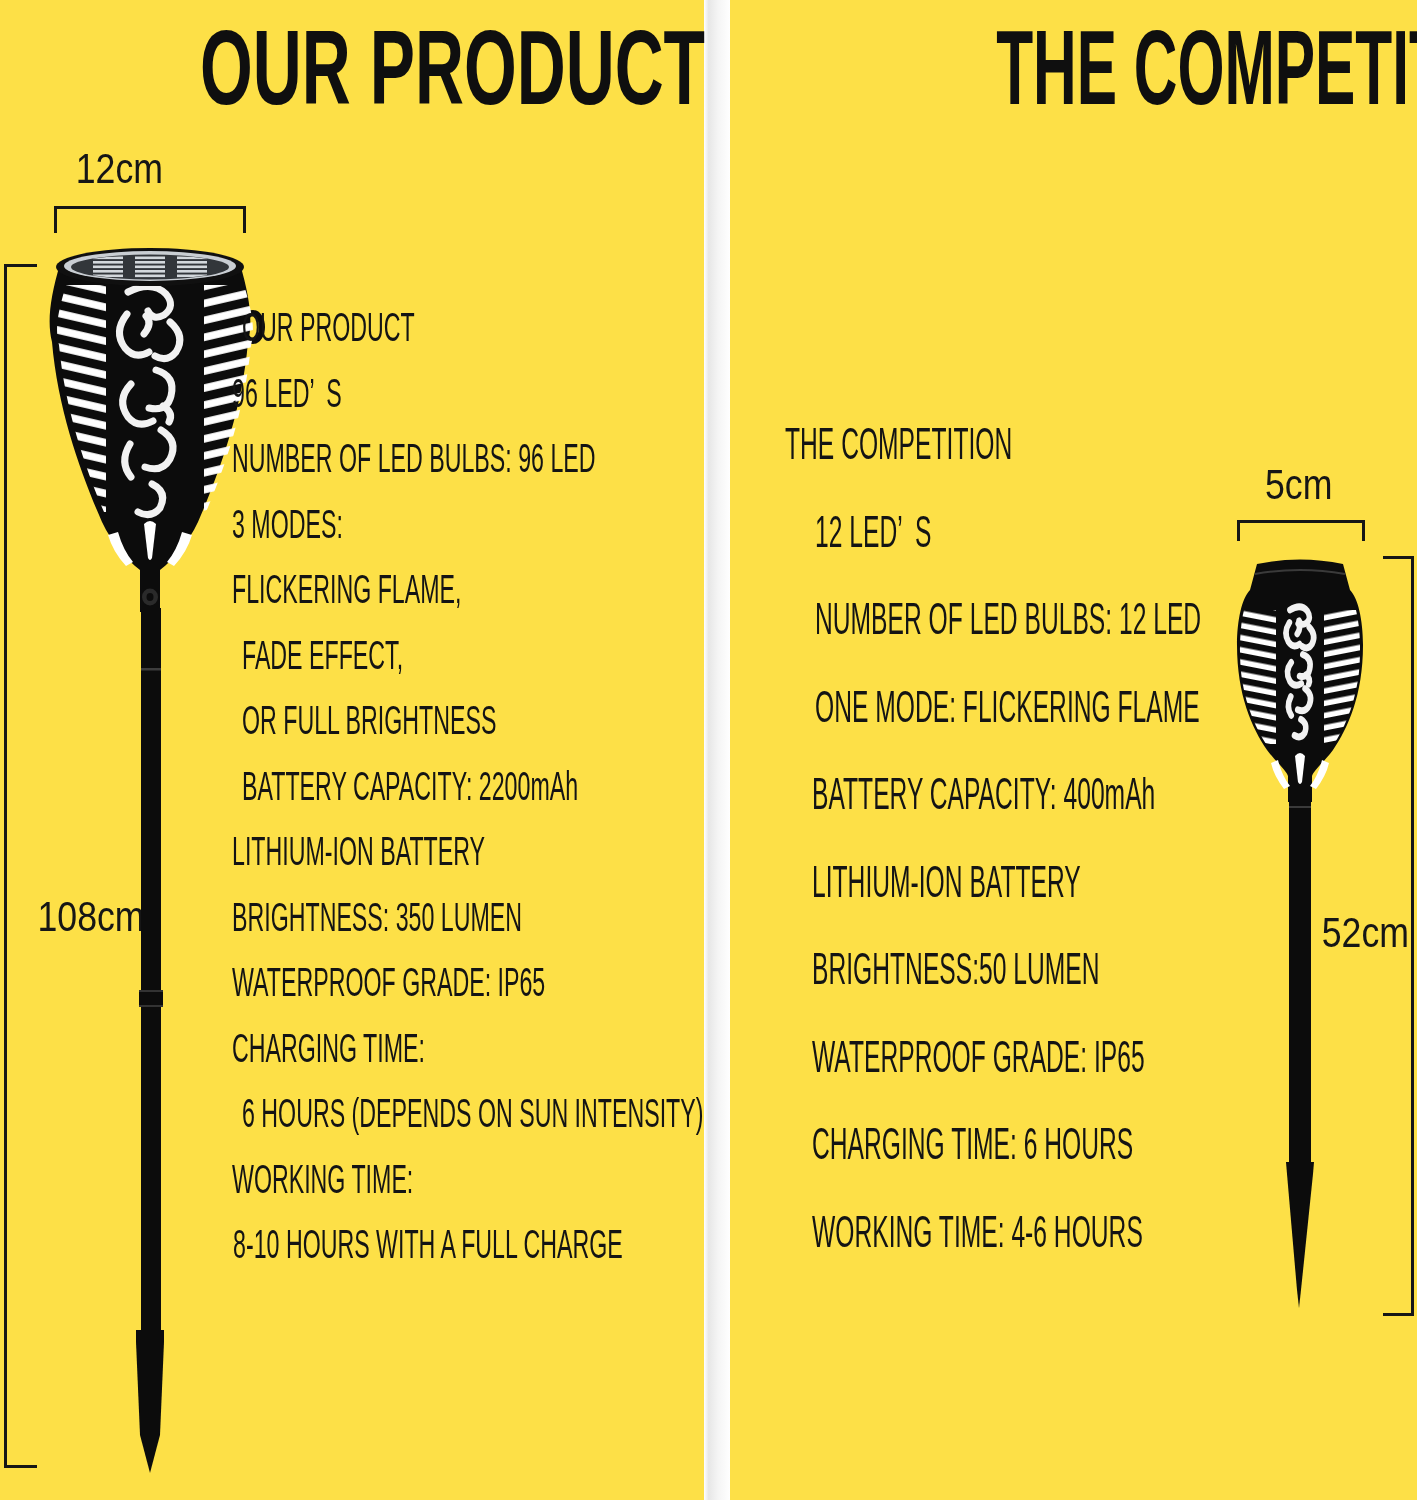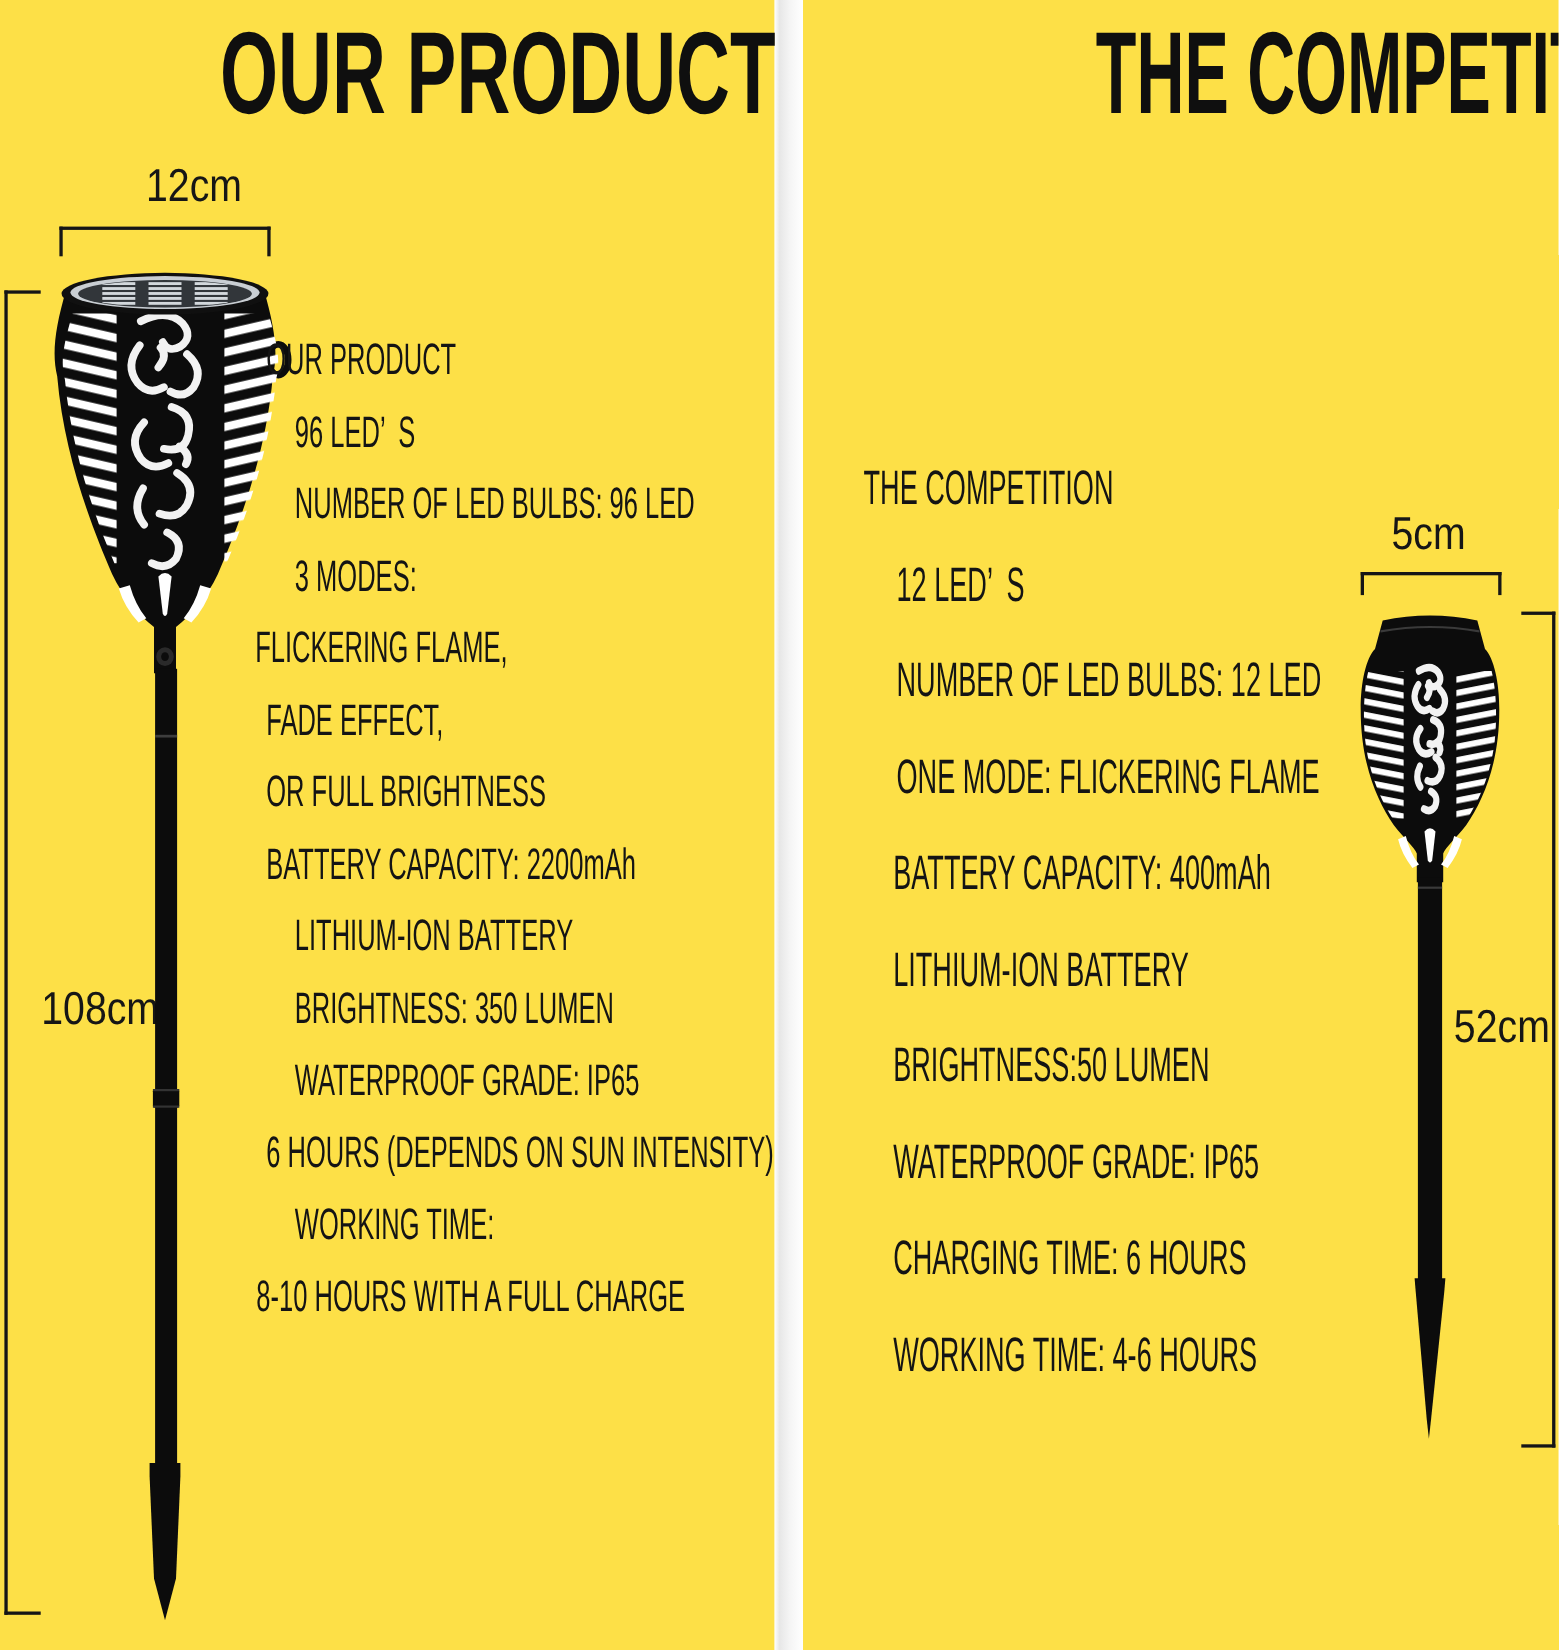--- a/index.html
+++ b/index.html
@@ -12,21 +12,21 @@
   .hdr{position:absolute;top:12px;font-weight:bold;font-size:106px;line-height:110px;
        text-align:center;white-space:nowrap;color:#0f0f0f;}
   .hdr span{display:inline-block;transform-origin:50% 50%;}
   .hdr-left{left:58px;width:600px;}
   .hdr-left span{transform:scaleX(0.64);}
   .hdr-right{left:786px;width:600px;}
   .hdr-right span{transform:scaleX(0.57);}
   
   .dim{position:absolute;font-size:42px;line-height:46px;white-space:nowrap;color:#161616;}
   .dim span{display:inline-block;transform:scaleX(0.85);transform-origin:50% 50%;}
-  .dim-12{left:68px;top:146px;width:160px;text-align:right;}
+  .dim-12{left:68px;top:146px;width:160px;text-align:left;}
   .dim-108{left:4px;top:894px;width:118px;text-align:center;padding-left:24px;}
   .dim-5{left:1219px;top:462px;width:160px;text-align:center;}
   .dim-52{left:1314px;top:910px;width:100px;text-align:left;}
   
   .bk{position:absolute;}
   .bk-top{border-top:3px solid #161616;border-left:3px solid #161616;border-right:3px solid #161616;}
   .bk-left{border-left:3px solid #161616;border-top:3px solid #161616;border-bottom:3px solid #161616;}
   .bk-right{border-right:3px solid #161616;border-top:3px solid #161616;border-bottom:3px solid #161616;}
   .bk-12{left:54px;top:206px;width:186px;height:24px;}
   .bk-108{left:4px;top:264px;width:30px;height:1198px;}
@@ -34,21 +34,21 @@
   .bk-52{left:1383px;top:556px;width:28px;height:754px;}
   
   .specs{position:absolute;white-space:nowrap;color:#141414;}
   .specs .ln span{display:inline-block;transform-origin:0 50%;}
   .specs-left{left:232px;top:295px;font-size:40px;}
   .specs-left .ln{height:65.5px;line-height:65.5px;}
   .specs-left .ln span{transform:scaleX(0.58);}
   .specs-right{left:780px;top:400px;font-size:44px;}
   .specs-right .ln{height:87.5px;line-height:87.5px;}
   .specs-right .ln span{transform:scaleX(0.56);}
-  .l-a{margin-left:10px;} .l-b{margin-left:36px;} .l-c{margin-left:1px;} .l-d{}
+  .l-a{margin-left:10px;} .l-b{} .l-c{margin-left:1px;} .l-d{}
   .r-a{margin-left:5px;}  .r-b{margin-left:35px;} .r-c{margin-left:32px;}
   .torch{position:absolute;}
   .torch-left{left:0;top:240px;}
   .torch-right{left:1200px;top:550px;}
 </style>
 </head>
 <body>
 
 <div class="page">
 
@@ -200,20 +200,21 @@
     <div class="ln l-b"><span>96 LED’ S</span></div>
     <div class="ln l-b"><span>NUMBER OF LED BULBS: 96 LED</span></div>
     <div class="ln l-b"><span>3 MODES:</span></div>
     <div class="ln l-d"><span>FLICKERING FLAME,</span></div>
     <div class="ln l-a"><span>FADE EFFECT,</span></div>
     <div class="ln l-a"><span>OR FULL BRIGHTNESS</span></div>
     <div class="ln l-a"><span>BATTERY CAPACITY: 2200mAh</span></div>
     <div class="ln l-b"><span>LITHIUM-ION BATTERY</span></div>
     <div class="ln l-b"><span>BRIGHTNESS: 350 LUMEN</span></div>
     <div class="ln l-b"><span>WATERPROOF GRADE: IP65</span></div>
+    <div class="ln l-b"><span>CHARGING TIME:</span></div>
     <div class="ln l-a"><span>6 HOURS (DEPENDS ON SUN INTENSITY)</span></div>
     <div class="ln l-b"><span>WORKING TIME:</span></div>
     <div class="ln l-c"><span>8-10 HOURS WITH A FULL CHARGE</span></div>
   </div>
 
   <div class="specs specs-right">
     <div class="ln r-a"><span>THE COMPETITION</span></div>
     <div class="ln r-b"><span>12 LED’ S</span></div>
     <div class="ln r-b"><span>NUMBER OF LED BULBS: 12 LED</span></div>
     <div class="ln r-b"><span>ONE MODE: FLICKERING FLAME</span></div>

